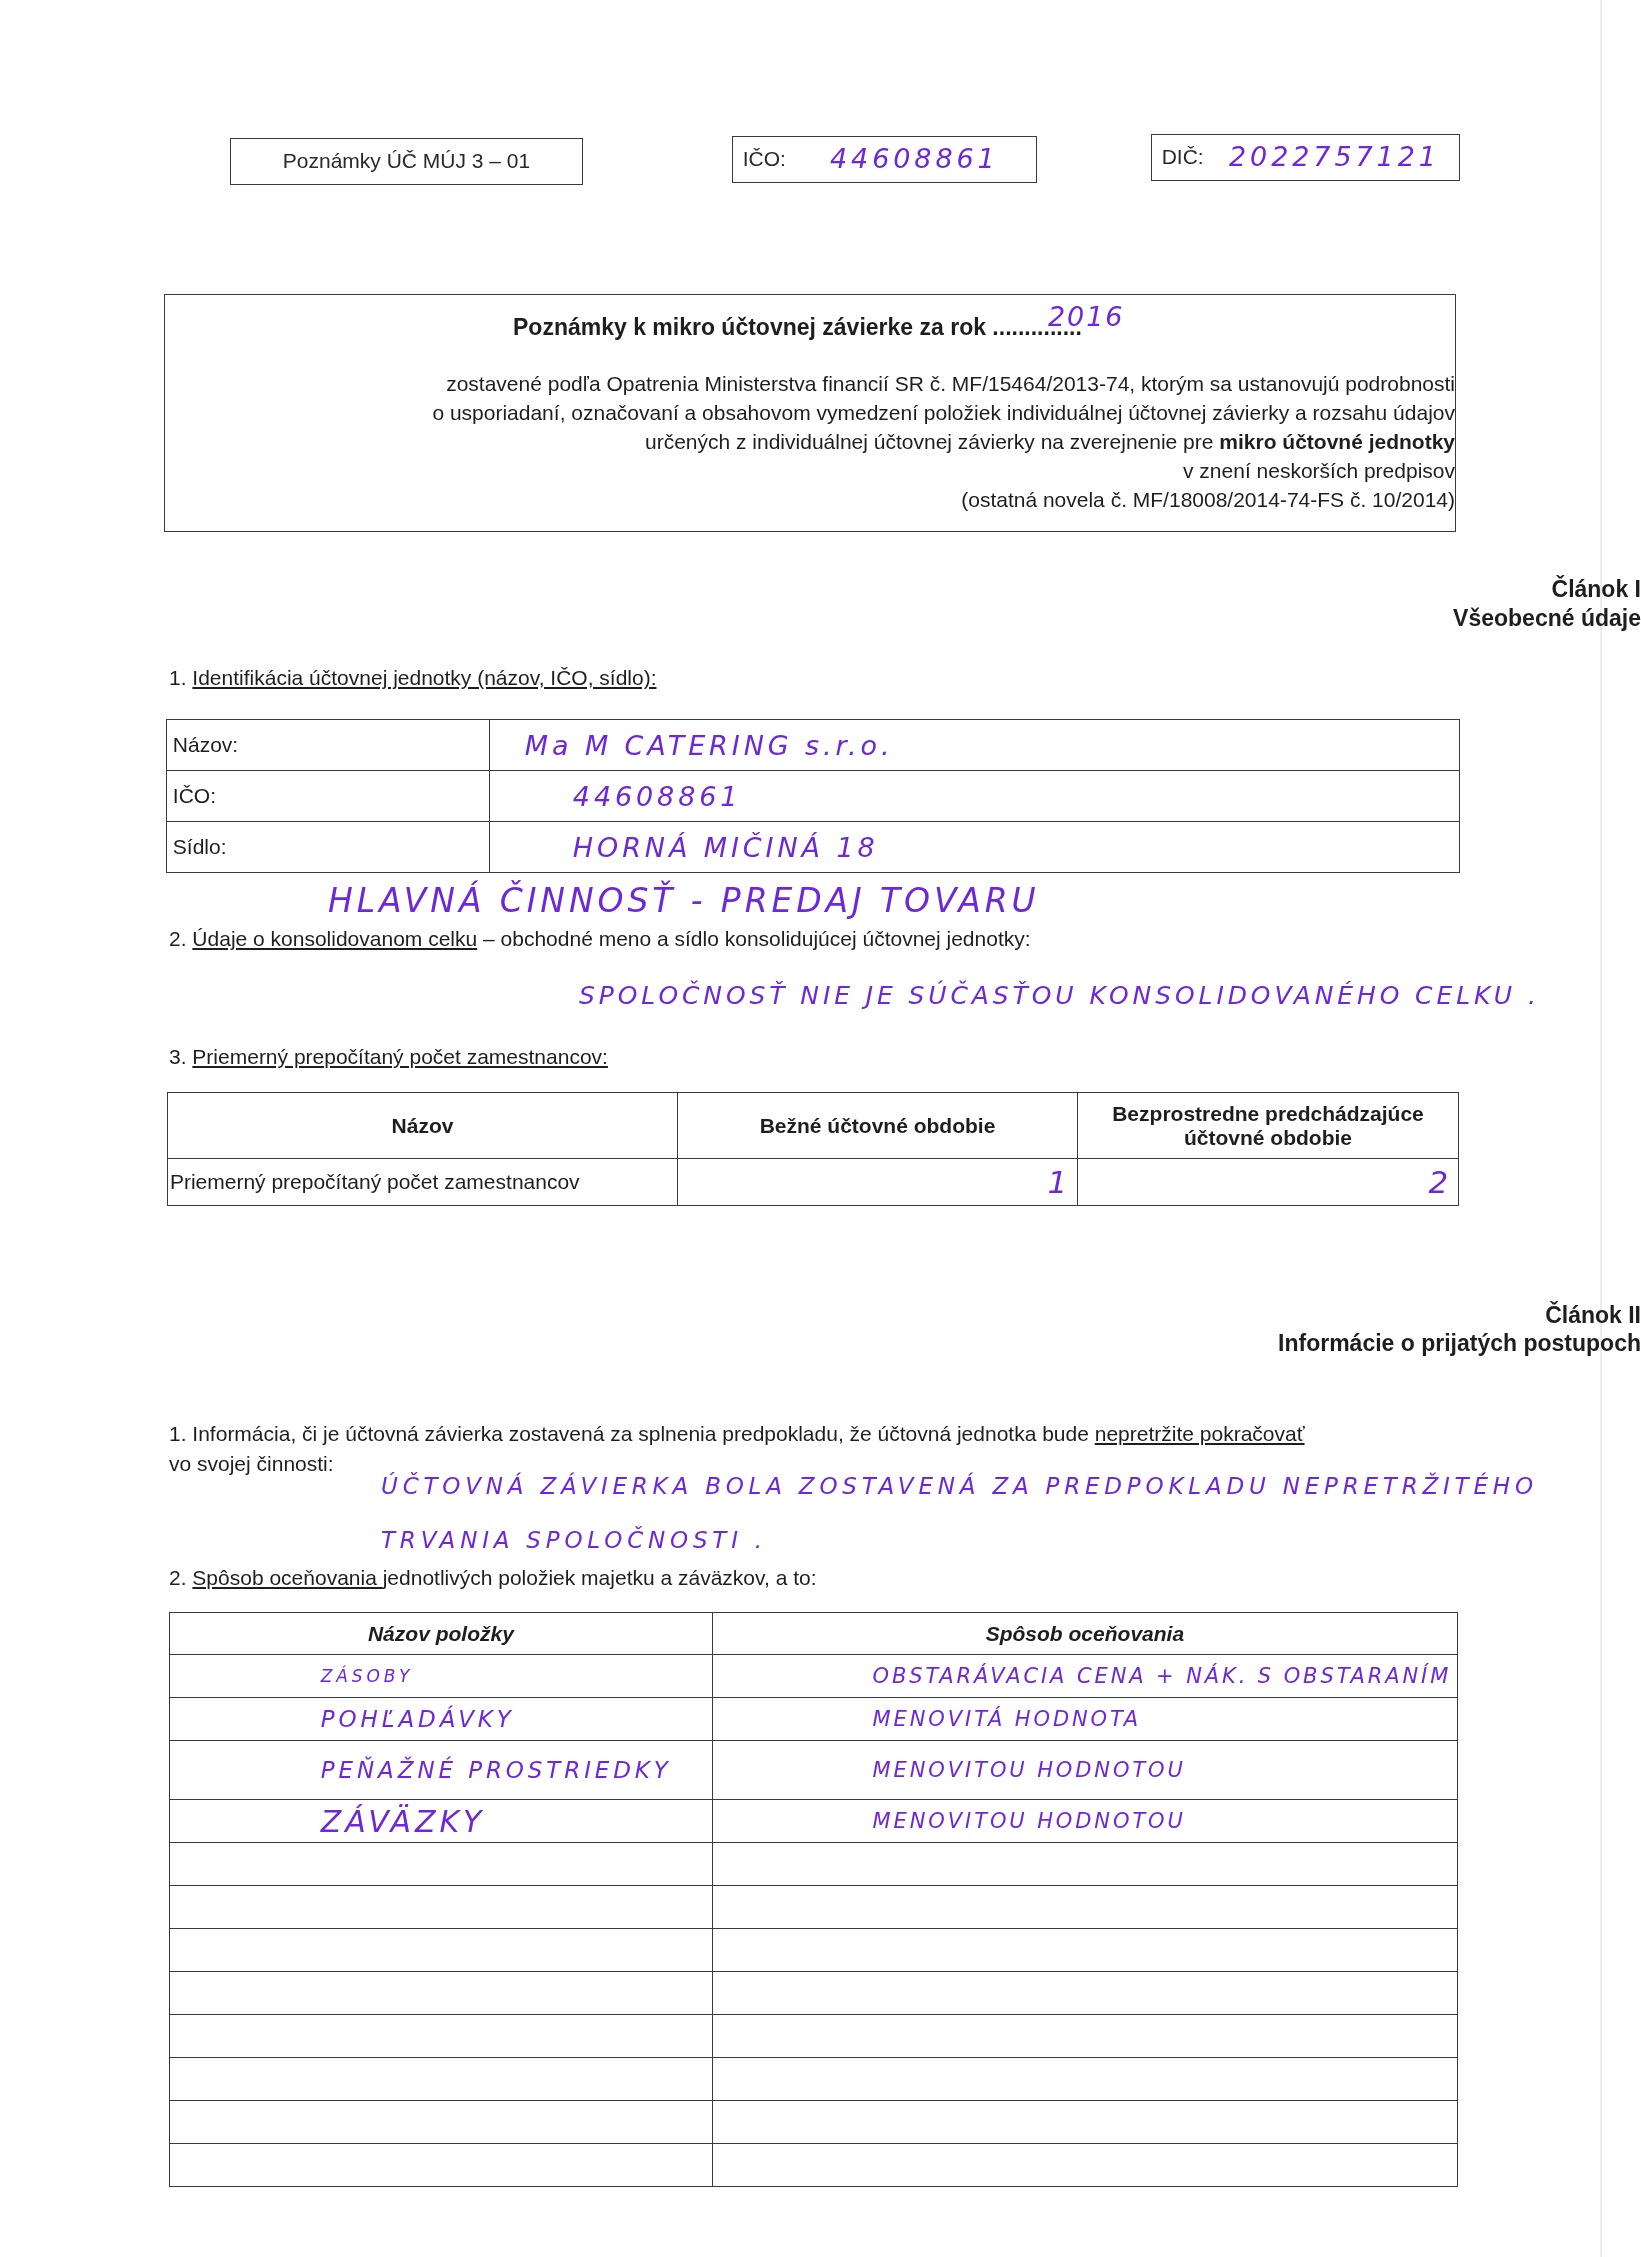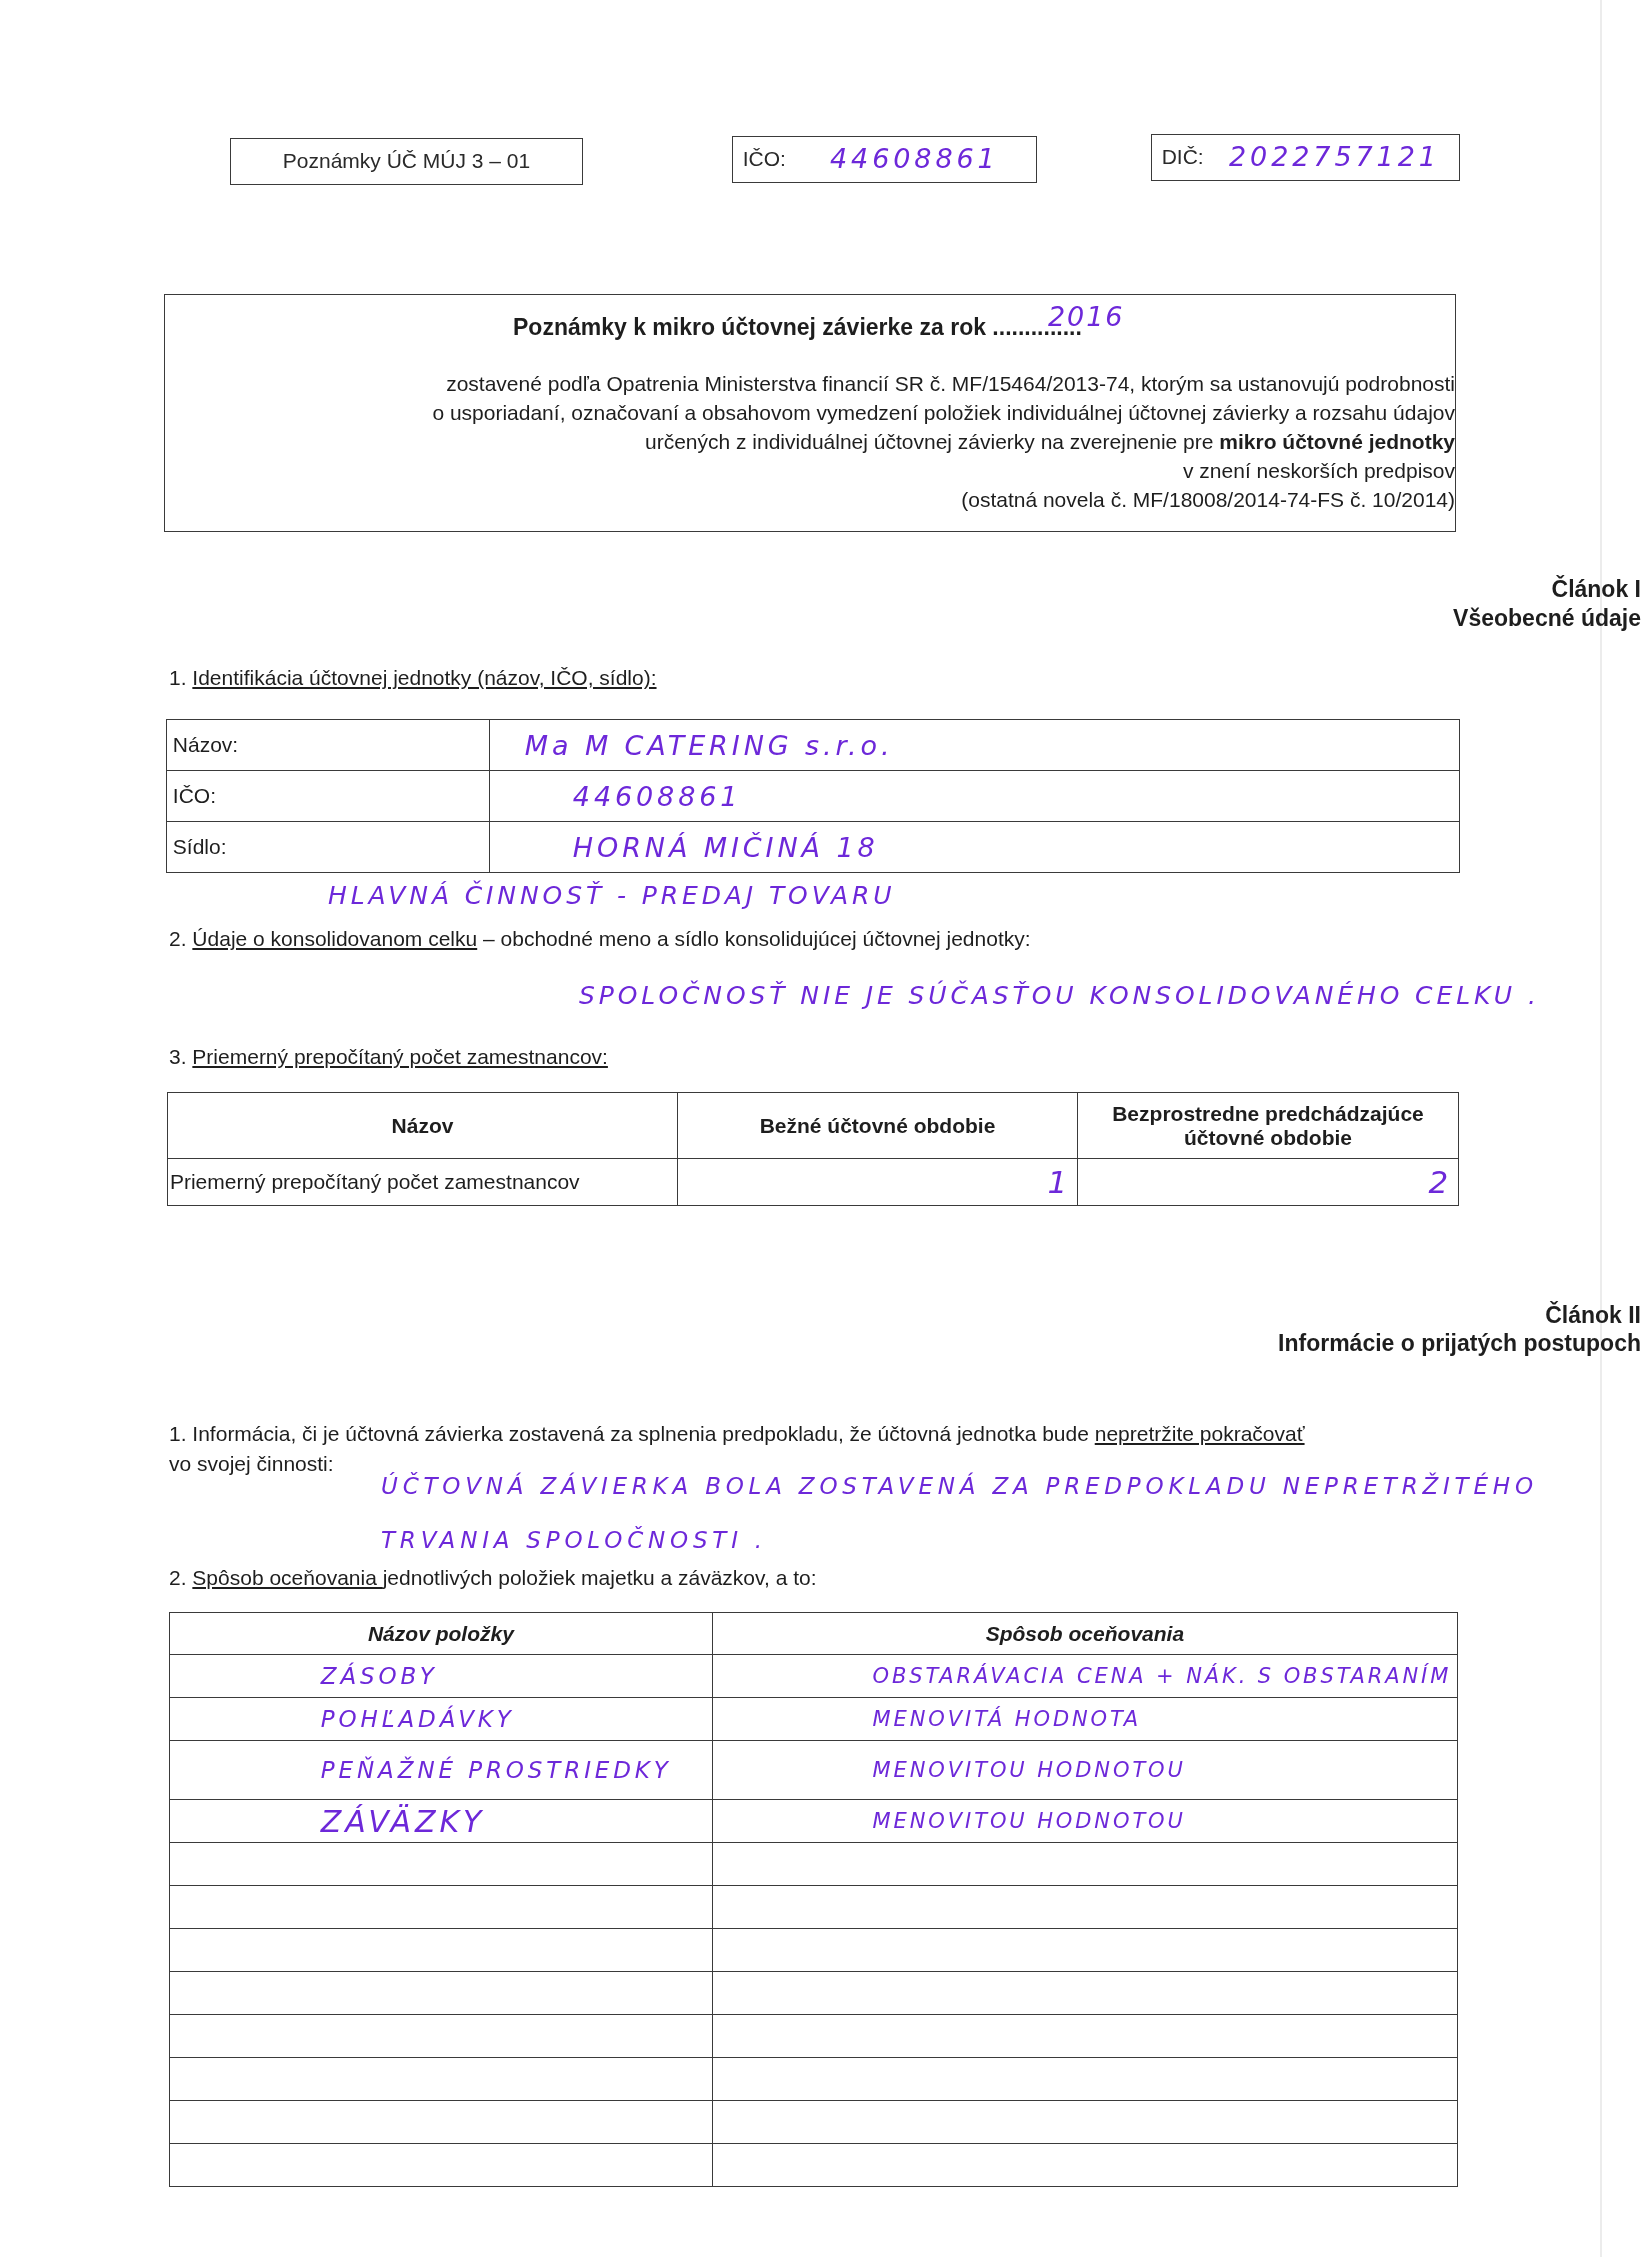--- a/index.html
+++ b/index.html
@@ -67,21 +67,21 @@
     <td class="fs22">IČO:</td>
     <td><span class="hw" style="font-size:27px;margin-left:77px;">44608861</span></td>
   </tr>
   <tr style="height:51px;">
     <td class="fs22">Sídlo:</td>
     <td><span class="hw" style="font-size:27px;margin-left:77px;">HORNÁ MIČINÁ 18</span></td>
   </tr>
 </tbody>
   </table>
 
-<div class="abs hw" style="left:328px;top:881px;font-size:25px;">HLAVNÁ ČINNOSŤ - PREDAJ TOVARU</div>
+<div class="abs hw" style="left:328px;top:881px;font-size:33px;">HLAVNÁ ČINNOSŤ - PREDAJ TOVARU</div>
 
 <div class="abs fs22" style="left:169px;top:927px;">
   <span>2. </span><span class="u">Údaje o konsolidovanom celku</span><span> – obchodné meno a sídlo konsolidujúcej účtovnej jednotky:</span>
 </div>
 <div class="abs hw" style="left:579px;top:981px;font-size:25px;">SPOLOČNOSŤ NIE JE SÚČASŤOU KONSOLIDOVANÉHO CELKU .</div>
 
 <div class="abs fs22" style="left:169px;top:1045px;">
   <span>3. </span><span class="u">Priemerný prepočítaný počet zamestnancov:</span>
 </div>
 
@@ -116,21 +116,21 @@
 
 <table style="left:169px;top:1612px;width:1289px;">
   <tbody>
       <tr style="height:42px;">
     <th class="fs22" style="width:646px;font-style:italic;">Názov položky</th>
     <th class="fs22" style="font-style:italic;">Spôsob oceňovania</th>
   </tr>
   </tbody>
     <tbody id="valuation-body">
       <tr style="height: 43px;">
-        <td><span class="hw" style="font-size: 23px; margin-left: 145px;">ZÁSOBY</span></td>
+        <td><span class="hw" style="font-size: 17px; margin-left: 145px;">ZÁSOBY</span></td>
         <td style="white-space: nowrap; overflow: visible;"><span class="hw" style="font-size: 21px; margin-left: 154px; letter-spacing: 2.9px;">OBSTARÁVACIA CENA + NÁK. S OBSTARANÍM</span></td>
       </tr>
       <tr style="height: 43px;">
         <td><span class="hw" style="font-size: 23px; margin-left: 145px;">POHĽADÁVKY</span></td>
         <td style="white-space: nowrap; overflow: visible;"><span class="hw" style="font-size: 21px; margin-left: 154px; letter-spacing: 2.9px;">MENOVITÁ HODNOTA</span></td>
       </tr>
       <tr style="height: 59px;">
         <td><span class="hw" style="font-size: 23px; margin-left: 145px;">PEŇAŽNÉ PROSTRIEDKY</span></td>
         <td style="white-space: nowrap; overflow: visible;"><span class="hw" style="font-size: 21px; margin-left: 154px; letter-spacing: 2.9px;">MENOVITOU HODNOTOU</span></td>
       </tr>

